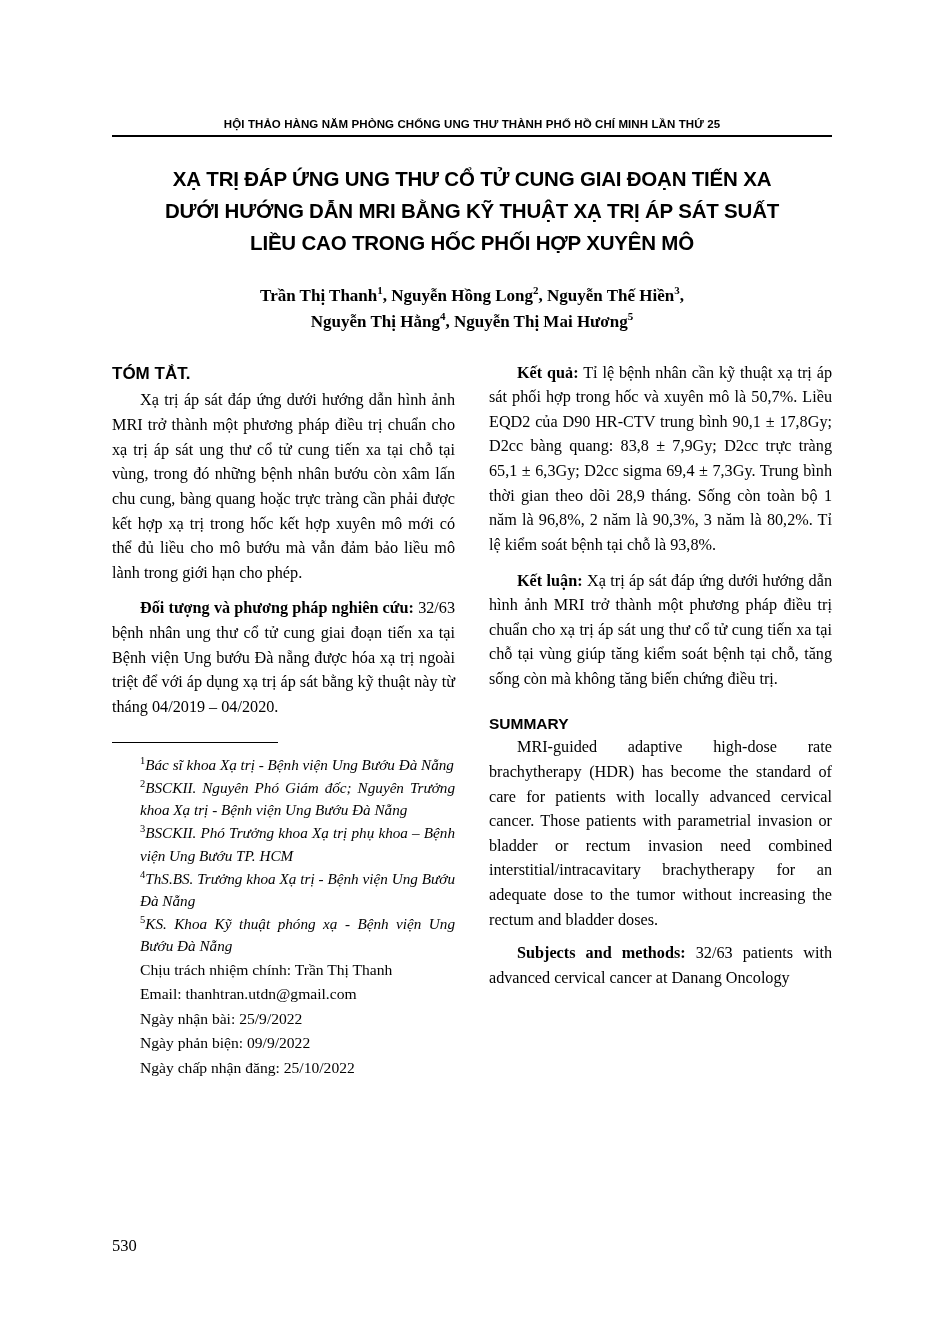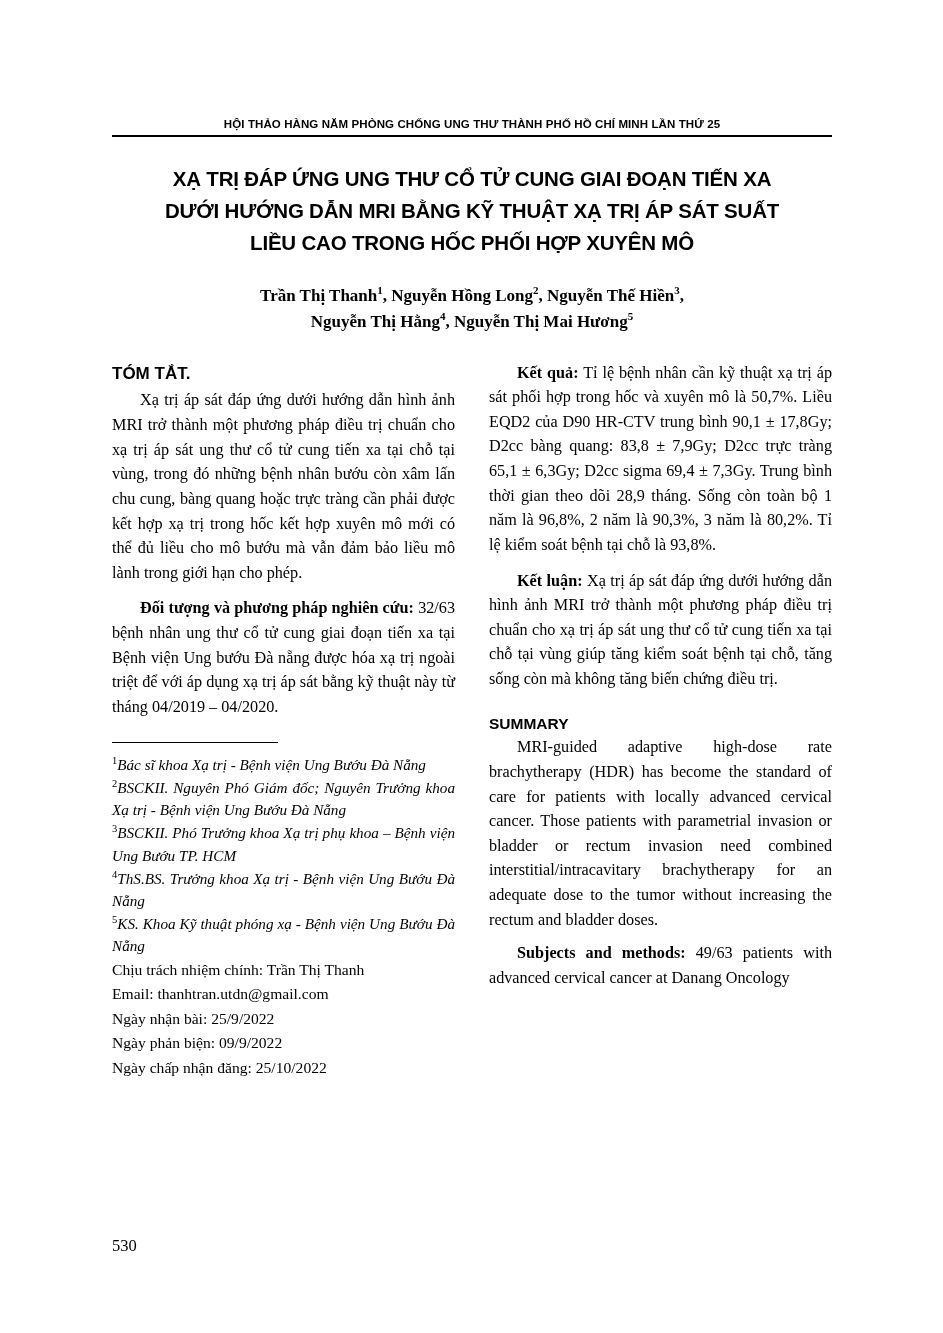--- a/index.html
+++ b/index.html
@@ -79,20 +79,21 @@
     margin-bottom: 2px;
   }
   .footnote-rule {
     border-top: 1.5px solid #000;
     width: 166px;
     margin: 22px 0 10px 0;
   }
   .footnotes {
     font-size: 15.2px;
     line-height: 1.46;
+    margin-left: 28px;
   }
   .footnotes .fn {
     font-style: italic;
     text-align: justify;
     text-indent: 0;
     margin: 0;
     font-size: 15.2px;
     line-height: 1.46;
   }
   .footnotes .fn sup { font-style: normal; font-size: 10.5px; }
@@ -174,20 +175,20 @@
       </div>
 
       <div class="col">
         <p><span class="lbl-bold">Kết quả:</span><span> Tỉ lệ bệnh nhân cần kỹ thuật xạ trị áp sát phối hợp trong hốc và xuyên mô là 50,7%. Liều EQD2 của D90 HR-CTV trung bình 90,1 ± 17,8Gy; D2cc bàng quang: 83,8 ± 7,9Gy; D2cc trực tràng 65,1 ± 6,3Gy; D2cc sigma 69,4 ± 7,3Gy. Trung bình thời gian theo dõi 28,9 tháng. Sống còn toàn bộ 1 năm là 96,8%, 2 năm là 90,3%, 3 năm là 80,2%. Tỉ lệ kiểm soát bệnh tại chỗ là 93,8%.</span></p>
         <div class="gap"></div>
         <p><span class="lbl-bold">Kết luận:</span><span> Xạ trị áp sát đáp ứng dưới hướng dẫn hình ảnh MRI trở thành một phương pháp điều trị chuẩn cho xạ trị áp sát ung thư cổ tử cung tiến xa tại chỗ tại vùng giúp tăng kiểm soát bệnh tại chỗ, tăng sống còn mà không tăng biến chứng điều trị.</span></p>
 
         <p class="summary-head">SUMMARY</p>
         <p>MRI-guided adaptive high-dose rate brachytherapy (HDR) has become the standard of care for patients with locally advanced cervical cancer. Those patients with parametrial invasion or bladder or rectum invasion need combined interstitial/intracavitary brachytherapy for an adequate dose to the tumor without increasing the rectum and bladder doses.</p>
         <div class="gap-s"></div>
-        <p><span class="lbl-bold">Subjects and methods:</span><span> 49/63 patients with advanced cervical cancer at Danang Oncology</span></p>
+        <p><span class="lbl-bold">Subjects and methods:</span><span> 32/63 patients with advanced cervical cancer at Danang Oncology</span></p>
       </div>
 
     </div>
   </div>
 
   <div class="page-number">530</div>
 </div>
 
 </body></html>

